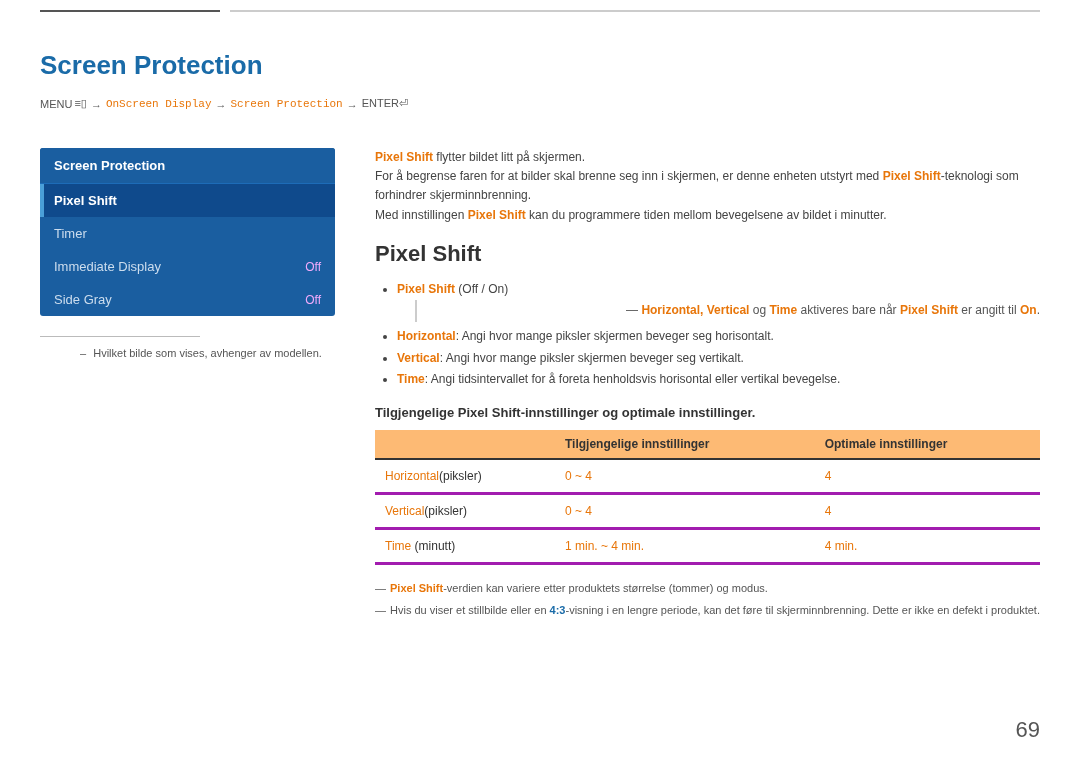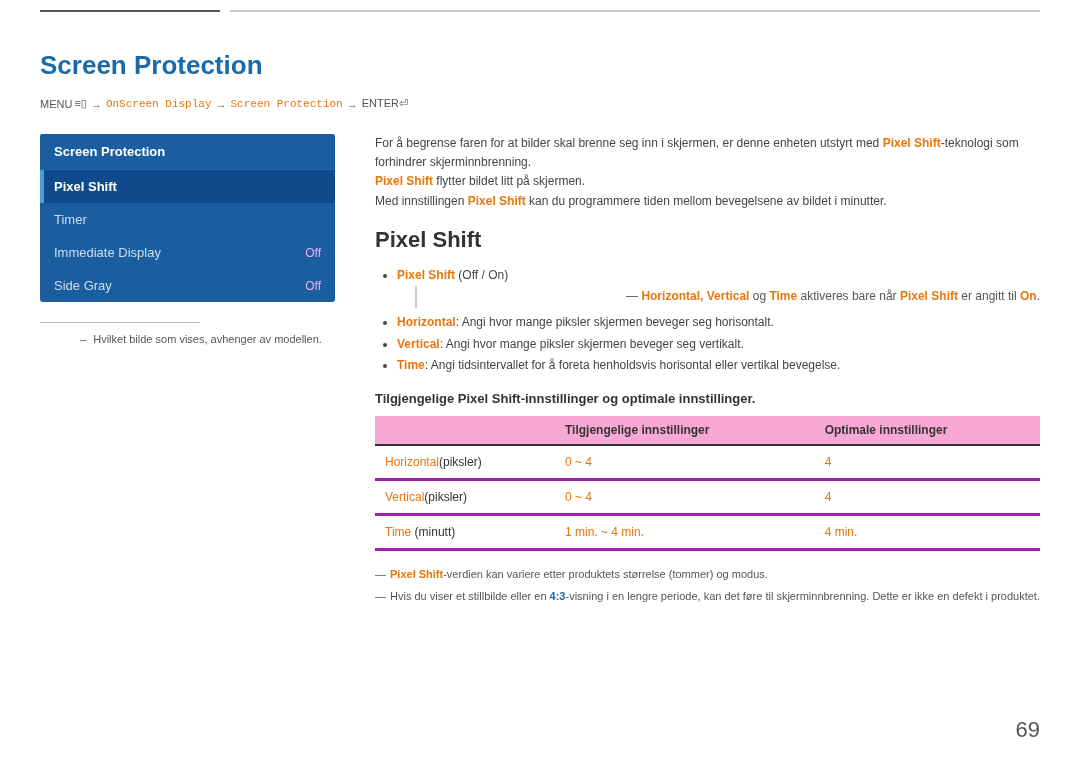--- a/index.html
+++ b/index.html
@@ -43,21 +43,21 @@
     .page-title {
       font-size: 26px;
       font-weight: bold;
       color: #1a6ba8;
       margin-bottom: 16px;
     }
 
     .breadcrumb {
       font-size: 11px;
       color: #555;
-      margin-bottom: 14px;
+      margin-bottom: 28px;
       display: flex;
       align-items: center;
       gap: 2px;
     }
     .breadcrumb .menu-icon {
       font-size: 11px;
       color: #555;
     }
     .breadcrumb .arrow {
       color: #555;
@@ -199,21 +199,21 @@
       color: #333;
       margin-bottom: 10px;
     }
 
     .data-table {
       width: 100%;
       border-collapse: collapse;
       font-size: 12px;
     }
     .data-table thead tr {
-      background: #f9a8d4;
+      background: #fdba74;
       border-bottom: 2px solid #333;
     }
     .data-table thead th {
       padding: 7px 10px;
       text-align: left;
       font-weight: bold;
       color: #333;
       font-size: 12px;
     }
     .data-table thead th:first-child {
@@ -303,24 +303,24 @@
       <div class="note-text">
         <span class="dash">–</span>
         <span>Hvilket bilde som vises, avhenger av modellen.</span>
       </div>
     </div>
 
     <div class="right-panel">
 
       <div class="intro-text">
         <p>
-          For å begrense faren for at bilder skal brenne seg inn i skjermen, er denne enheten utstyrt med <span class="highlight">Pixel Shift</span>-teknologi som forhindrer skjerminnbrenning.
+          <span class="highlight">Pixel Shift</span> flytter bildet litt på skjermen.
         </p>
         <p>
-          <span class="highlight">Pixel Shift</span> flytter bildet litt på skjermen.
+          For å begrense faren for at bilder skal brenne seg inn i skjermen, er denne enheten utstyrt med <span class="highlight">Pixel Shift</span>-teknologi som forhindrer skjerminnbrenning.
         </p>
         <p>
           Med innstillingen <span class="highlight">Pixel Shift</span> kan du programmere tiden mellom bevegelsene av bildet i minutter.
         </p>
       </div>
 
       <div class="section-title">Pixel Shift</div>
 
       <div class="bullet-section">
         <ul class="bullet-list">

